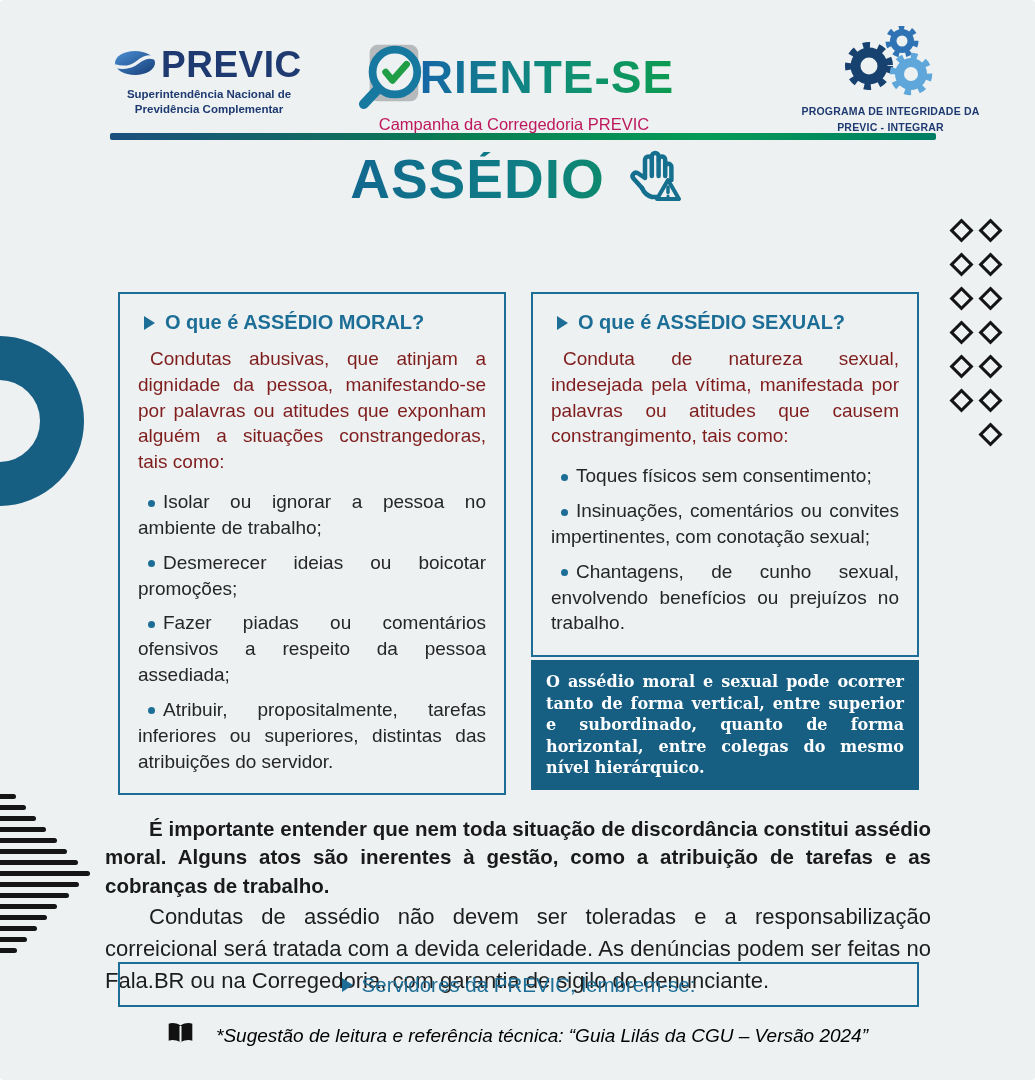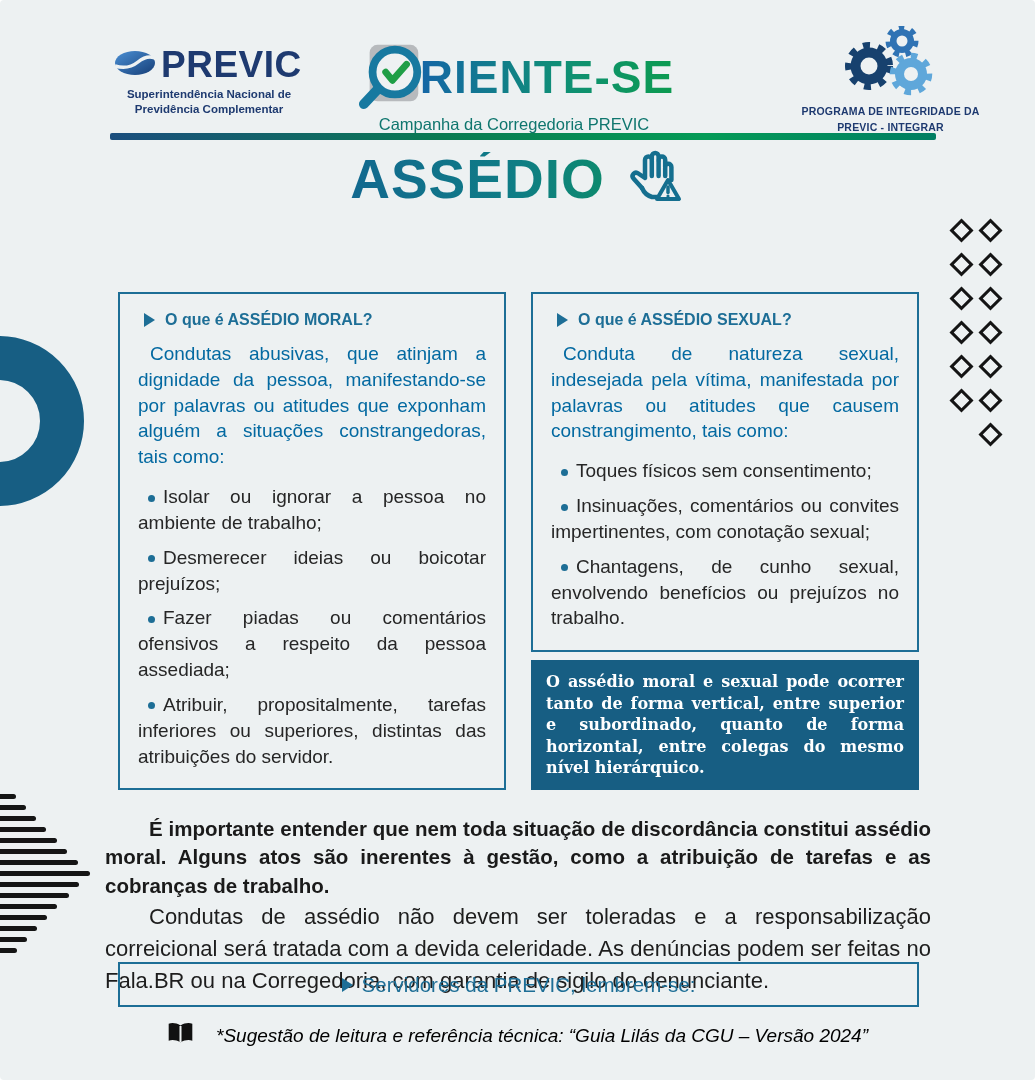--- a/index.html
+++ b/index.html
@@ -18,21 +18,21 @@
   .oriente-row { display:flex; align-items:center; }
   .oriente-text { font-size:46px; font-weight:800; letter-spacing:1px; margin-left:-10px; line-height:1; }
   .grad-oriente { color:#12748a; }
   .grad-title { color:#13688c; }
   @supports (-webkit-background-clip: text) {
     .grad-oriente { background:linear-gradient(90deg,#1566a6 0%,#0f8f76 55%,#0c9b50 100%);
       -webkit-background-clip:text; background-clip:text; -webkit-text-fill-color:transparent; color:transparent; }
     .grad-title { background:linear-gradient(90deg,#12688f 0%,#0f7d85 65%,#0d8a6e 100%);
       -webkit-background-clip:text; background-clip:text; -webkit-text-fill-color:transparent; color:transparent; }
   }
-  .oriente-sub { color:#0f766e; font-size:16.5px; margin-top:1px; }
+  .oriente-sub { color:#be185d; font-size:16.5px; margin-top:1px; }
 
   .integrar { position:absolute; left:788px; top:26px; width:205px; text-align:center; }
   .integrar-label { font-size:10.5px; font-weight:bold; color:#1e3a70; line-height:1.5; margin-top:2px; letter-spacing:.2px; }
 
   .divider { position:absolute; left:110px; top:133px; width:826px; height:7px; border-radius:2px;
     background:linear-gradient(90deg,#1b4e7e 0%,#0a7a52 40%,#049b57 72%,#007e63 100%); }
 
   
   .title-row { position:absolute; left:0; top:146px; width:100%; display:flex; justify-content:center; align-items:center; gap:16px; }
   .title-text { font-size:55px; font-weight:800; letter-spacing:1px; line-height:1; }
@@ -42,23 +42,23 @@
     color:#1d1d1d; text-align:justify; text-indent:44px; }
   .para-bold { position:absolute; left:105px; top:794px; width:826px; font-size:20.5px; font-weight:bold;
     line-height:1.4; text-align:justify; text-indent:44px; color:#1a1a1a; }
   .para-reg { position:absolute; left:105px; top:879px; width:826px; font-size:22px;
     line-height:1.45; text-align:justify; text-indent:44px; color:#1d1d1d; }
 
   
   .box { position:absolute; border:2.5px solid #1d6e96; box-sizing:border-box; padding:15px 18px 10px; }
   .box-moral  { left:118px; top:292px; width:388px; min-height:483px; }
   .box-sexual { left:531px; top:292px; width:388px; min-height:356px; }
-  .box-title { color:#1d6e96; font-weight:bold; font-size:16px; display:flex; align-items:center; gap:10px; margin:2px 0 12px 6px;text-align:right; }
+  .box-title { color:#1d6e96; font-weight:bold; font-size:20px; display:flex; align-items:center; gap:10px; margin:2px 0 12px 6px;text-align:right; }
   .tri { width:0; height:0; border-left:11px solid #1d6e96; border-top:7px solid transparent; border-bottom:7px solid transparent; flex:0 0 auto; }
-  .box-intro { font-size:19px; line-height:1.36; text-align:justify; color:#0369a1; text-indent:12px; margin:0 0 14px; }
+  .box-intro { font-size:19px; line-height:1.36; text-align:justify; color:#7f1d1d; text-indent:12px; margin:0 0 14px; }
   .bullet { font-size:19px; line-height:1.36; text-align:justify; color:#262626; margin:0 0 9px; text-indent:10px; }
   .dot { display:inline-block; width:7px; height:7px; border-radius:50%; background:#1d6e96; margin-right:8px; vertical-align:middle; }
 
   .highlight { position:absolute; left:531px; top:660px; width:388px; min-height:116px; box-sizing:border-box;
     background:#175e83; color:#ffffff; font-family:"DejaVu Serif", serif; font-weight:bold;
     font-size:16px; line-height:1.35; text-align:justify; padding:11px 15px; }
 
   
   .reminder { position:absolute; left:118px; top:962px; width:801px; height:45px; border:2.5px solid #1d6e96;
     box-sizing:border-box; display:flex; align-items:center; justify-content:center; gap:9px; font-size:20.5px;text-align:center; }
@@ -154,21 +154,21 @@
 
 
   <div class="box box-moral">
     <div class="box-title">
       <span class="tri"></span>
       <span>O que é ASSÉDIO MORAL?</span>
     </div>
     <p class="box-intro">Condutas abusivas, que atinjam a dignidade da pessoa, manifestando-se por palavras ou atitudes que exponham alguém a situações constrangedoras, tais como:</p>
     <div>
         <p class="bullet"><span class="dot"></span><span>Isolar ou ignorar a pessoa no ambiente de trabalho;</span></p>
-        <p class="bullet"><span class="dot"></span><span>Desmerecer ideias ou boicotar prejuízos;</span></p>
+        <p class="bullet"><span class="dot"></span><span>Desmerecer ideias ou boicotar promoções;</span></p>
         <p class="bullet"><span class="dot"></span><span>Fazer piadas ou comentários ofensivos a respeito da pessoa assediada;</span></p>
         <p class="bullet"><span class="dot"></span><span>Atribuir, propositalmente, tarefas inferiores ou superiores, distintas das atribuições do servidor.</span></p>
       </div>
   </div>
 
   <div class="box box-sexual">
     <div class="box-title">
       <span class="tri"></span>
       <span>O que é ASSÉDIO SEXUAL?</span>
     </div>

